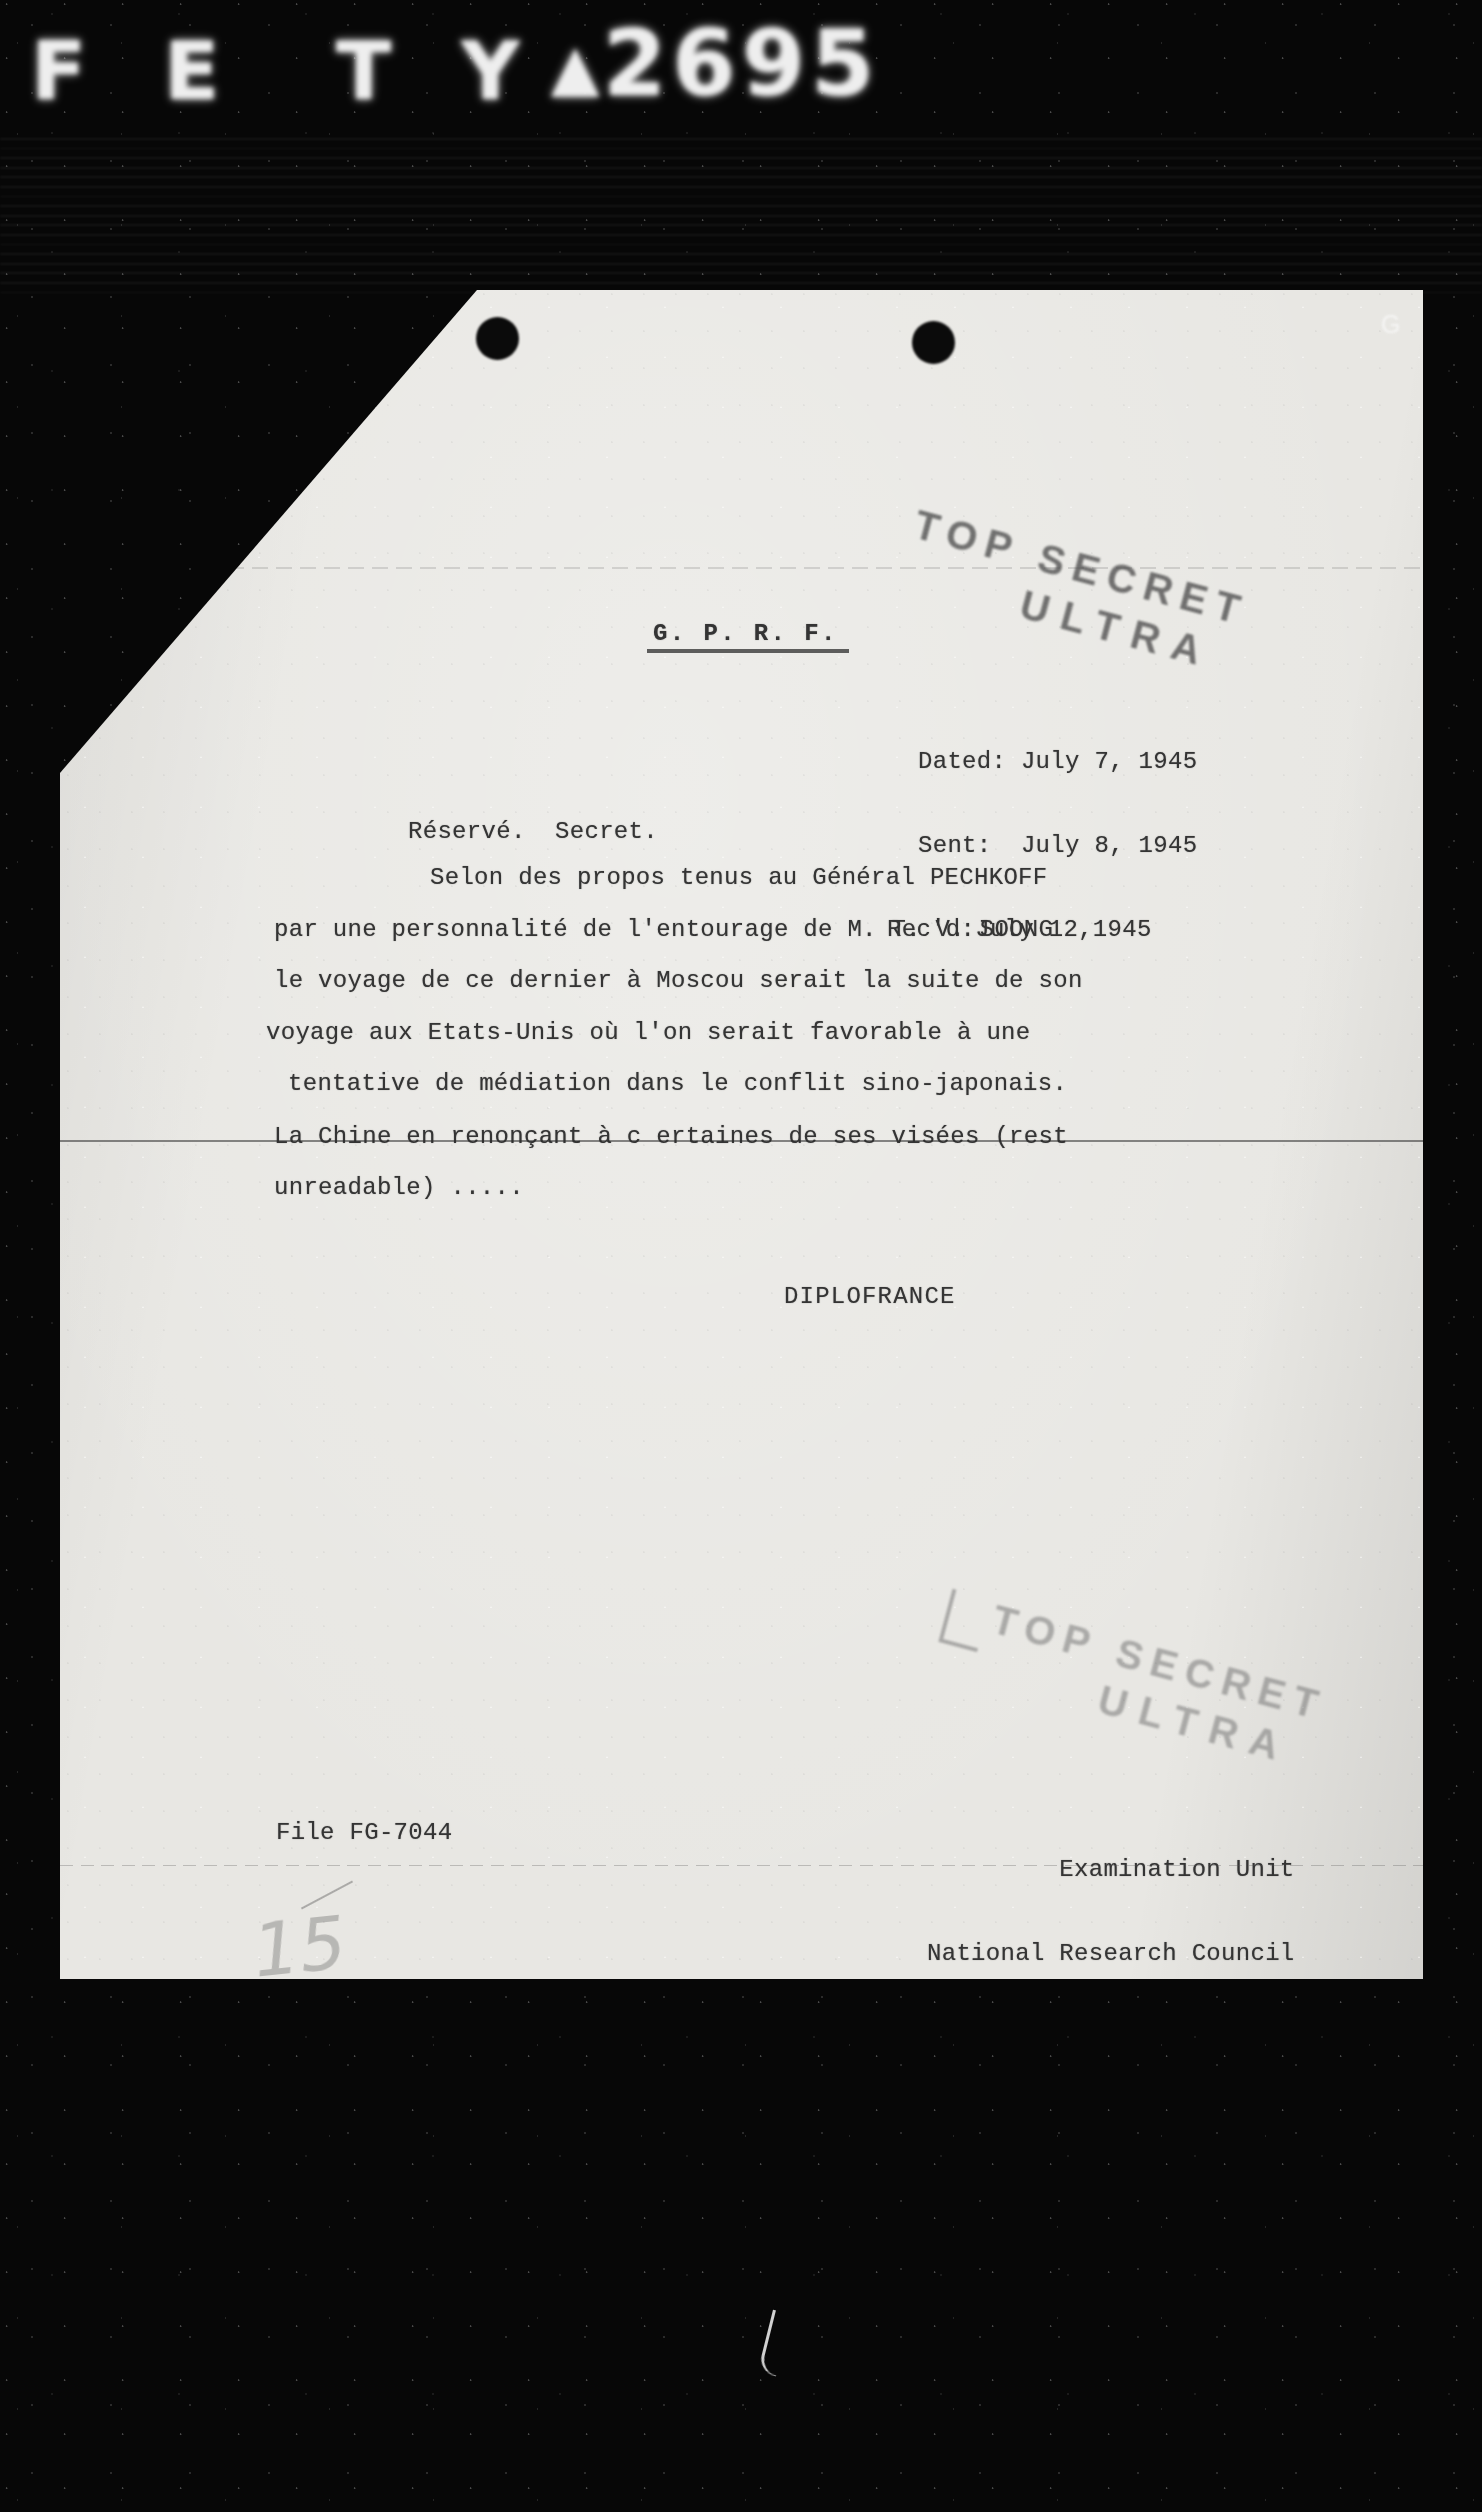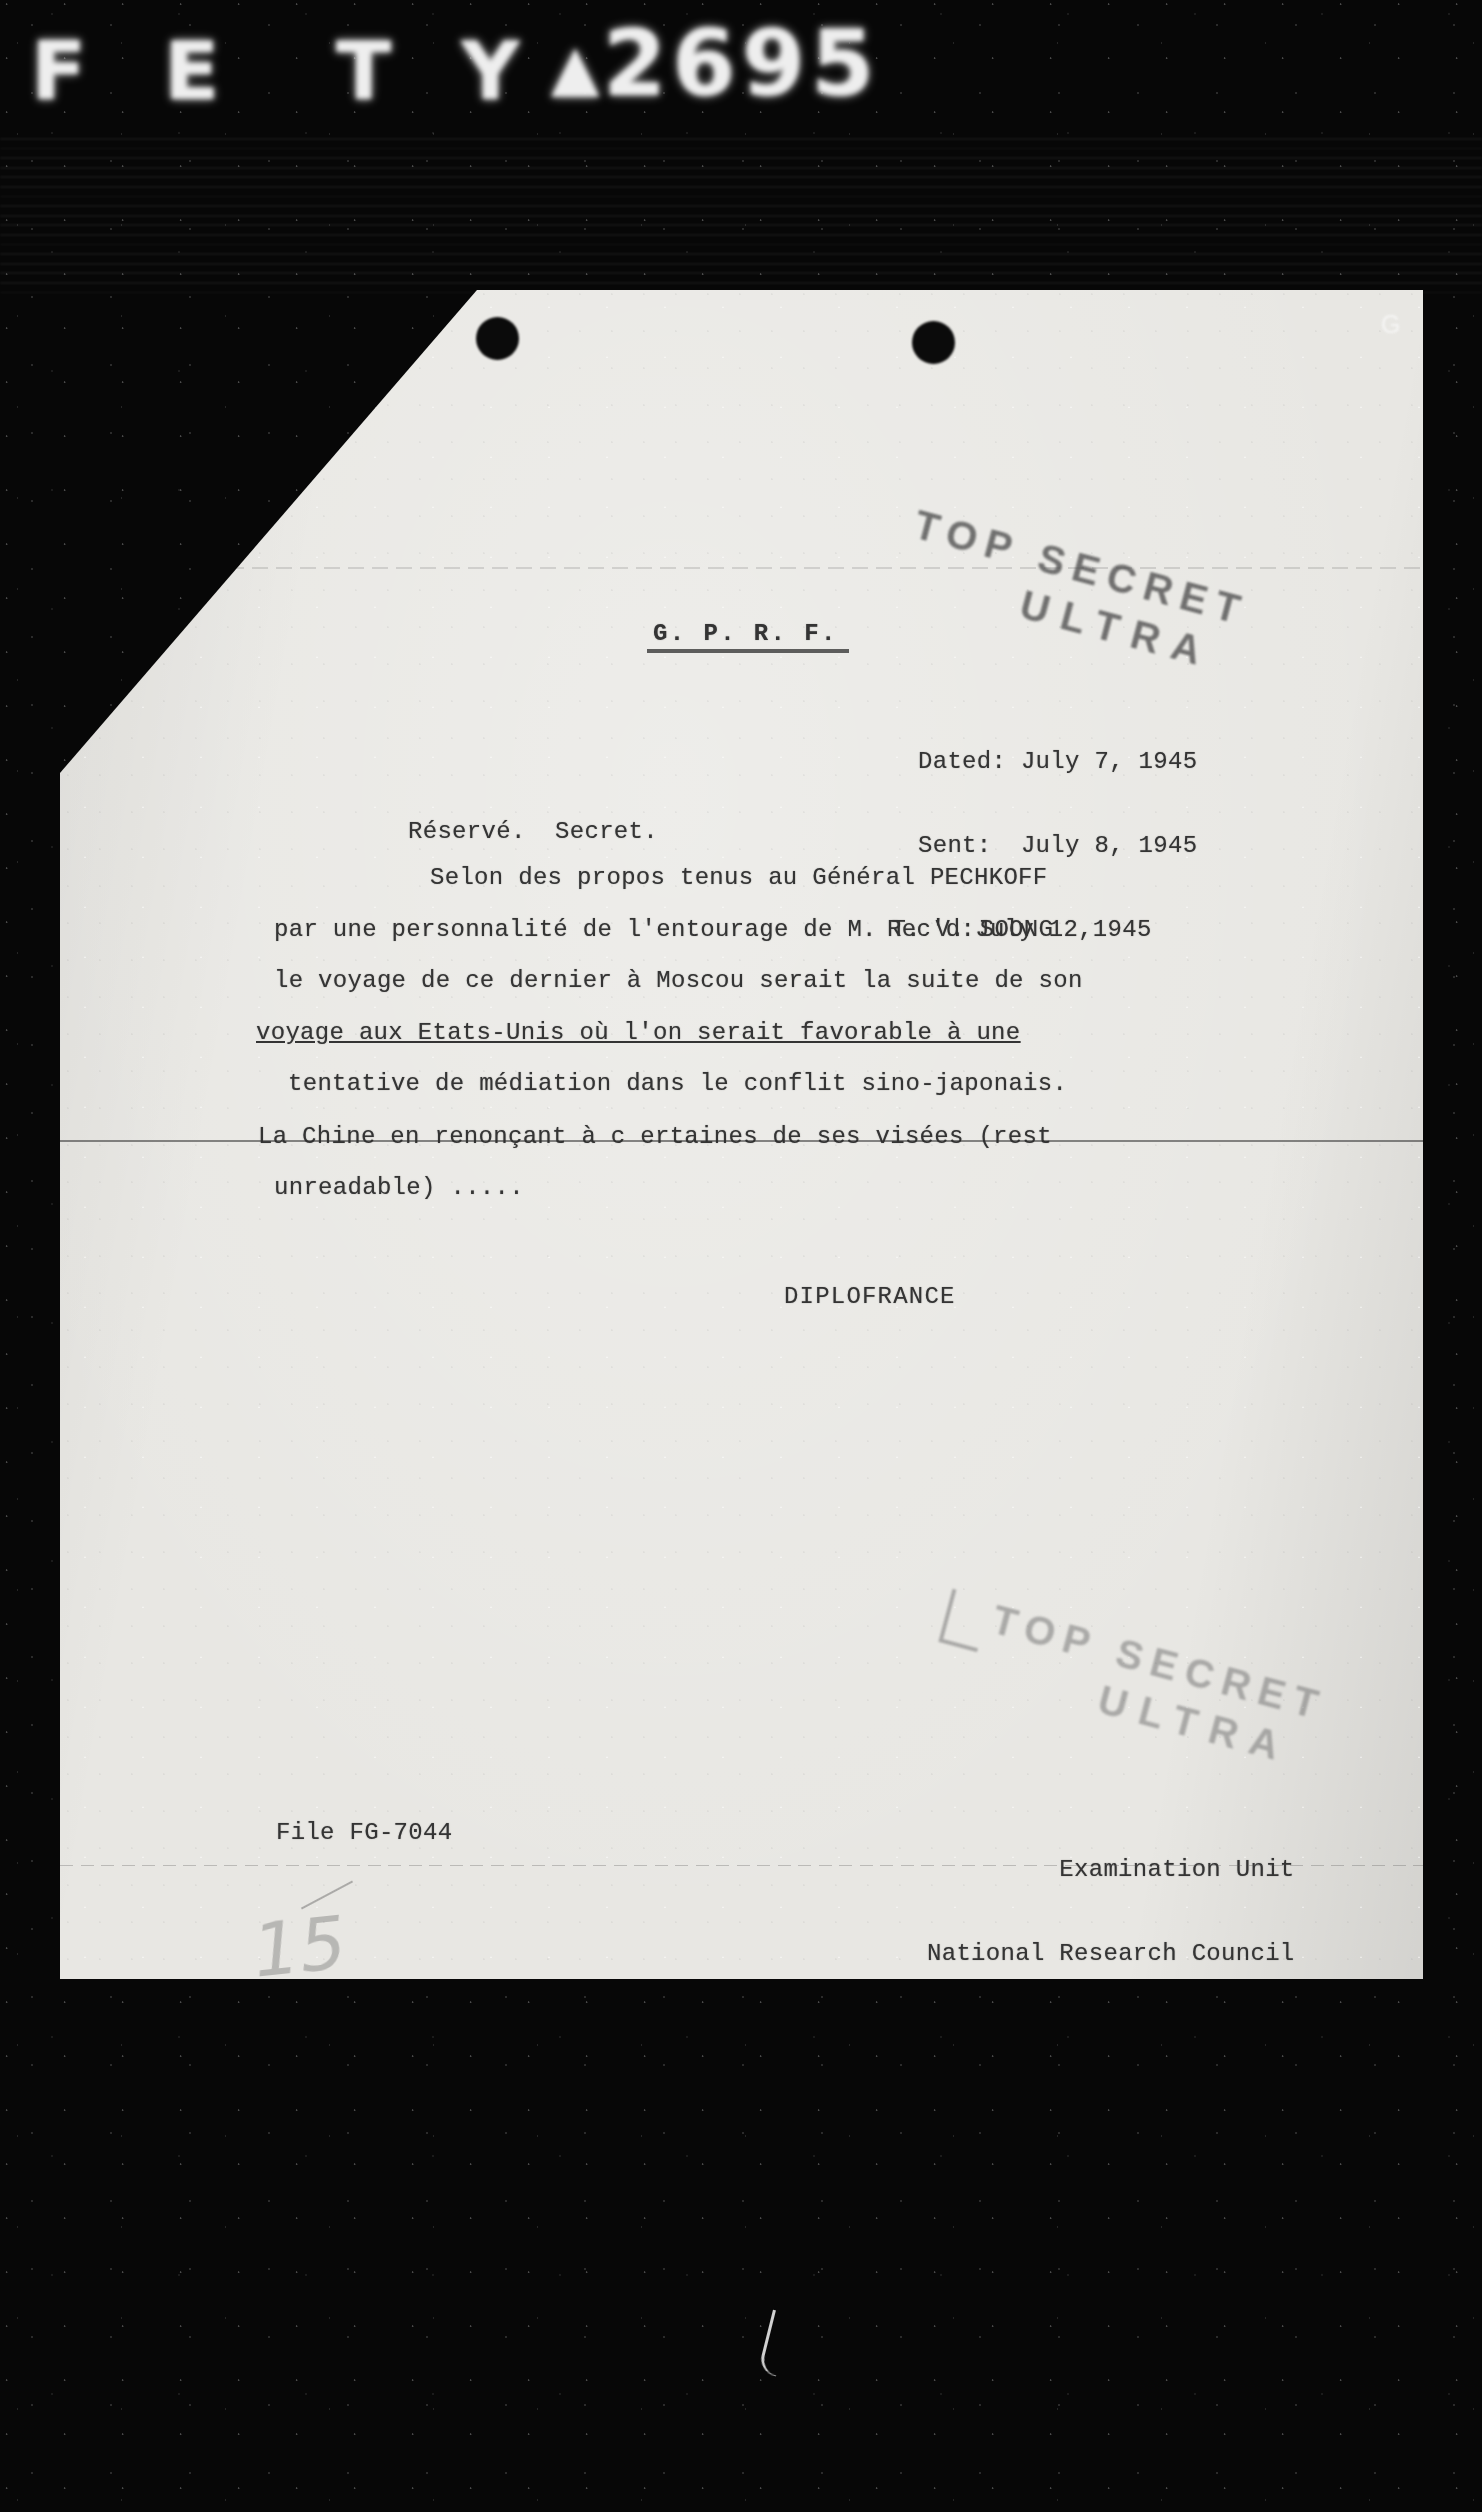--- a/index.html
+++ b/index.html
@@ -59,23 +59,23 @@
   .title{left:593px;top:330px;letter-spacing:2.4px;font-weight:bold;}
   .title-underline{position:absolute;left:587px;top:359px;width:202px;height:4.2px;background:#3a3a3a;opacity:.8;filter:blur(0.5px);}
   .hdr-left{left:217px;top:402px;line-height:28px;}
   .hdr-right{left:827px;top:402px;line-height:28px;}
   .indent2{padding-left:31px;}
   .reserve{left:348px;top:528px;}
   .bline{position:absolute;}
   .b1{left:354px;top:574px;margin-left:16px;}
   .b2{left:214px;top:626px;}
   .b3{left:214px;top:677px;}
-  .b4{left:196px;top:729px;text-decoration:underline;}
+  .b4{left:206px;top:729px;}
   .b5{left:228px;top:780px;}
-  .b6{left:198px;top:833px;text-align:right;}
+  .b6{left:214px;top:833px;text-align:right;}
   .b7{left:214px;top:884px;}
   .signature{left:724px;top:993px;letter-spacing:1.2px;}
   .exam{left:867px;top:1510px;line-height:28px;font-size:24px;text-align:right;}
   .file{left:216px;top:1529px;font-size:24px;}
   
   .scanline{position:absolute;left:0;width:1363px;height:1.8px;background:#2e2e2e;opacity:.55;filter:blur(0.4px);}
   .line-strike{top:850px;}
   .line-faint{top:277px;opacity:.16;background:repeating-linear-gradient(to right,#444 0 15.6px,transparent 15.6px 24px);}
   .line-dotted{top:1575px;opacity:.3;height:1.2px;background:repeating-linear-gradient(to right,#555 0 13.2px,transparent 13.2px 20.5px);}
   

